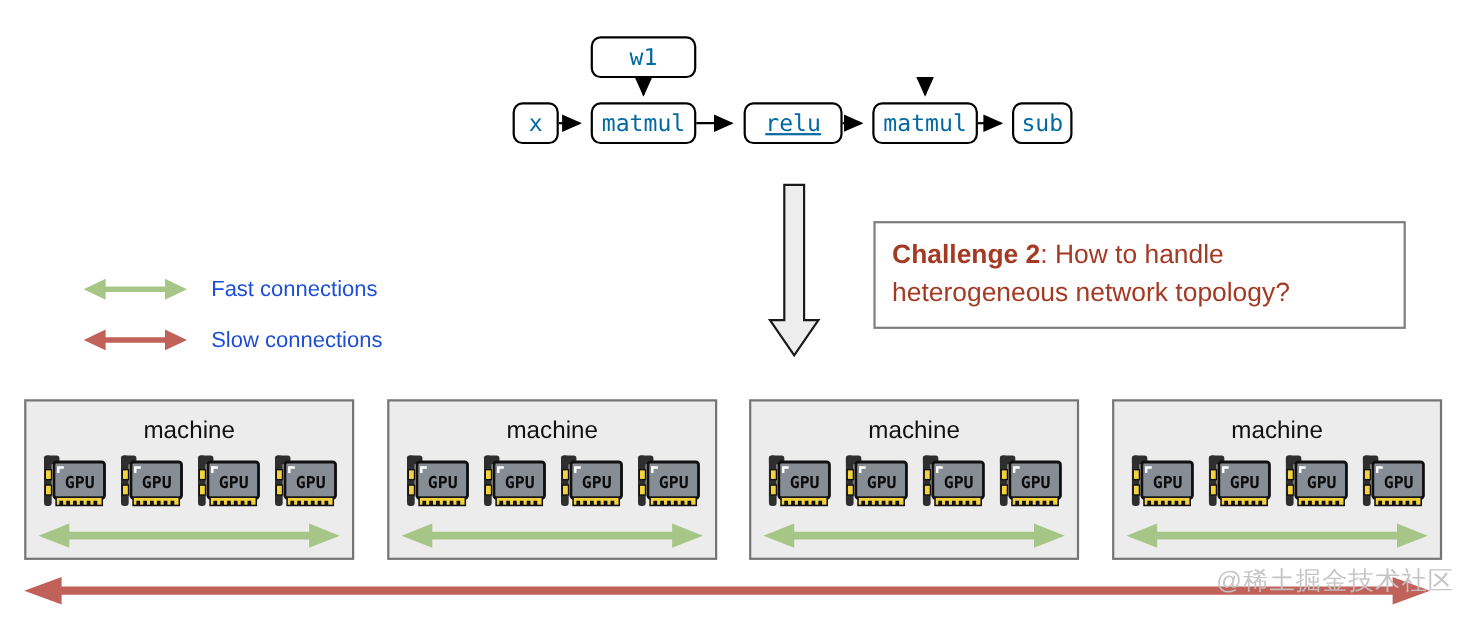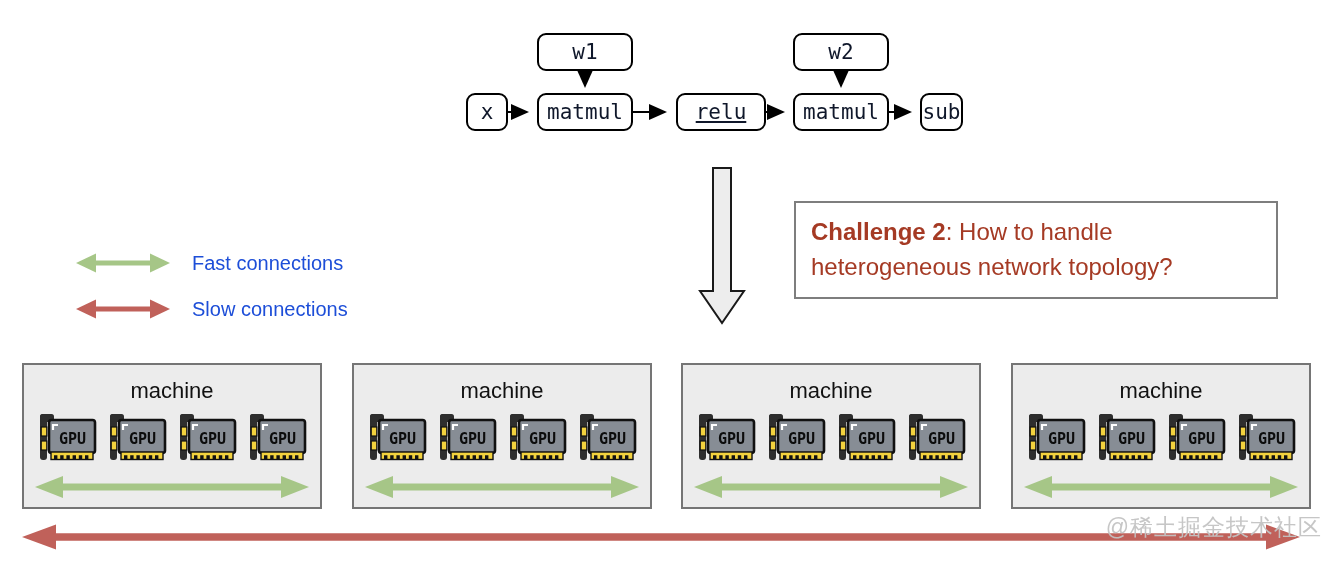--- a/index.html
+++ b/index.html
@@ -5,21 +5,21 @@
   html,body{margin:0;padding:0;background:#ffffff;}
   #canvas{
     position:relative;width:1334px;height:567px;background:#ffffff;overflow:hidden;
     font-family:"Liberation Sans",sans-serif;color:#1a1a1a;
   }
   
   .node{
     position:absolute;box-sizing:border-box;background:#ffffff;
     border:2px solid #000;border-radius:9px;
     display:flex;align-items:center;justify-content:center;
-    font-family:"DejaVu Sans Mono",monospace;font-size:21px;color:#0f172a;
+    font-family:"DejaVu Sans Mono",monospace;font-size:21px;color:#0369a1;
   }
   #edges{position:absolute;left:0;top:0;pointer-events:none;}
   
   #down-arrow{position:absolute;left:690px;top:165px;}
   
   #challenge{
     position:absolute;left:794px;top:201px;width:484px;height:98px;
     box-sizing:border-box;border:2px solid #7e7e7e;background:#ffffff;
     padding:11px 15px;font-size:24px;line-height:35px;color:#a53a24;
   }
@@ -58,26 +58,25 @@
     </defs>
     <line x1="508" y1="112" x2="527" y2="112" stroke="#000" stroke-width="2" marker-end="url(#ah)"></line>
     <line x1="633" y1="112" x2="665" y2="112" stroke="#000" stroke-width="2" marker-end="url(#ah)"></line>
     <line x1="766" y1="112" x2="783" y2="112" stroke="#000" stroke-width="2" marker-end="url(#ah)"></line>
     <line x1="889" y1="112" x2="910" y2="112" stroke="#000" stroke-width="2" marker-end="url(#ah)"></line>
     <line x1="585" y1="71" x2="585" y2="86" stroke="#000" stroke-width="2" marker-end="url(#ah)"></line>
     <line x1="841" y1="71" x2="841" y2="86" stroke="#000" stroke-width="2" marker-end="url(#ah)"></line>
   </svg>
 
   <div class="node" style="left:537px;top:33px;width:96px;height:38px;">w1</div>
-  <div class="node" style="left:793px;top:33px;width:96px;height:38px;">w2</div>
   <div class="node" style="left:466px;top:93px;width:42px;height:38px;">x</div>
   <div class="node" style="left:537px;top:93px;width:96px;height:38px;">matmul</div>
   <div class="node" style="left:676px;top:93px;width:90px;height:38px;text-decoration:underline;">relu</div>
   <div class="node" style="left:793px;top:93px;width:96px;height:38px;">matmul</div>
-  <div class="node" style="left:920px;top:93px;width:43px;height:38px;">sub</div>
+  <div class="node" style="left:920px;top:93px;width:55px;height:38px;">sub</div>
 
   <svg id="down-arrow" width="64" height="162" viewBox="0 0 64 162">
     <polygon points="23,3 41,3 41,126 54,126 32,158 10,126 23,126" fill="#ededed" stroke="#1a1a1a" stroke-width="2" stroke-linejoin="miter"></polygon>
   </svg>
 
   <div id="challenge">
     <b>Challenge 2</b><span>: How to handle heterogeneous network topology?</span>
   </div>
 
   <svg class="legend-arrow fast" style="top:250px;" width="96" height="26" viewBox="0 0 96 26">

